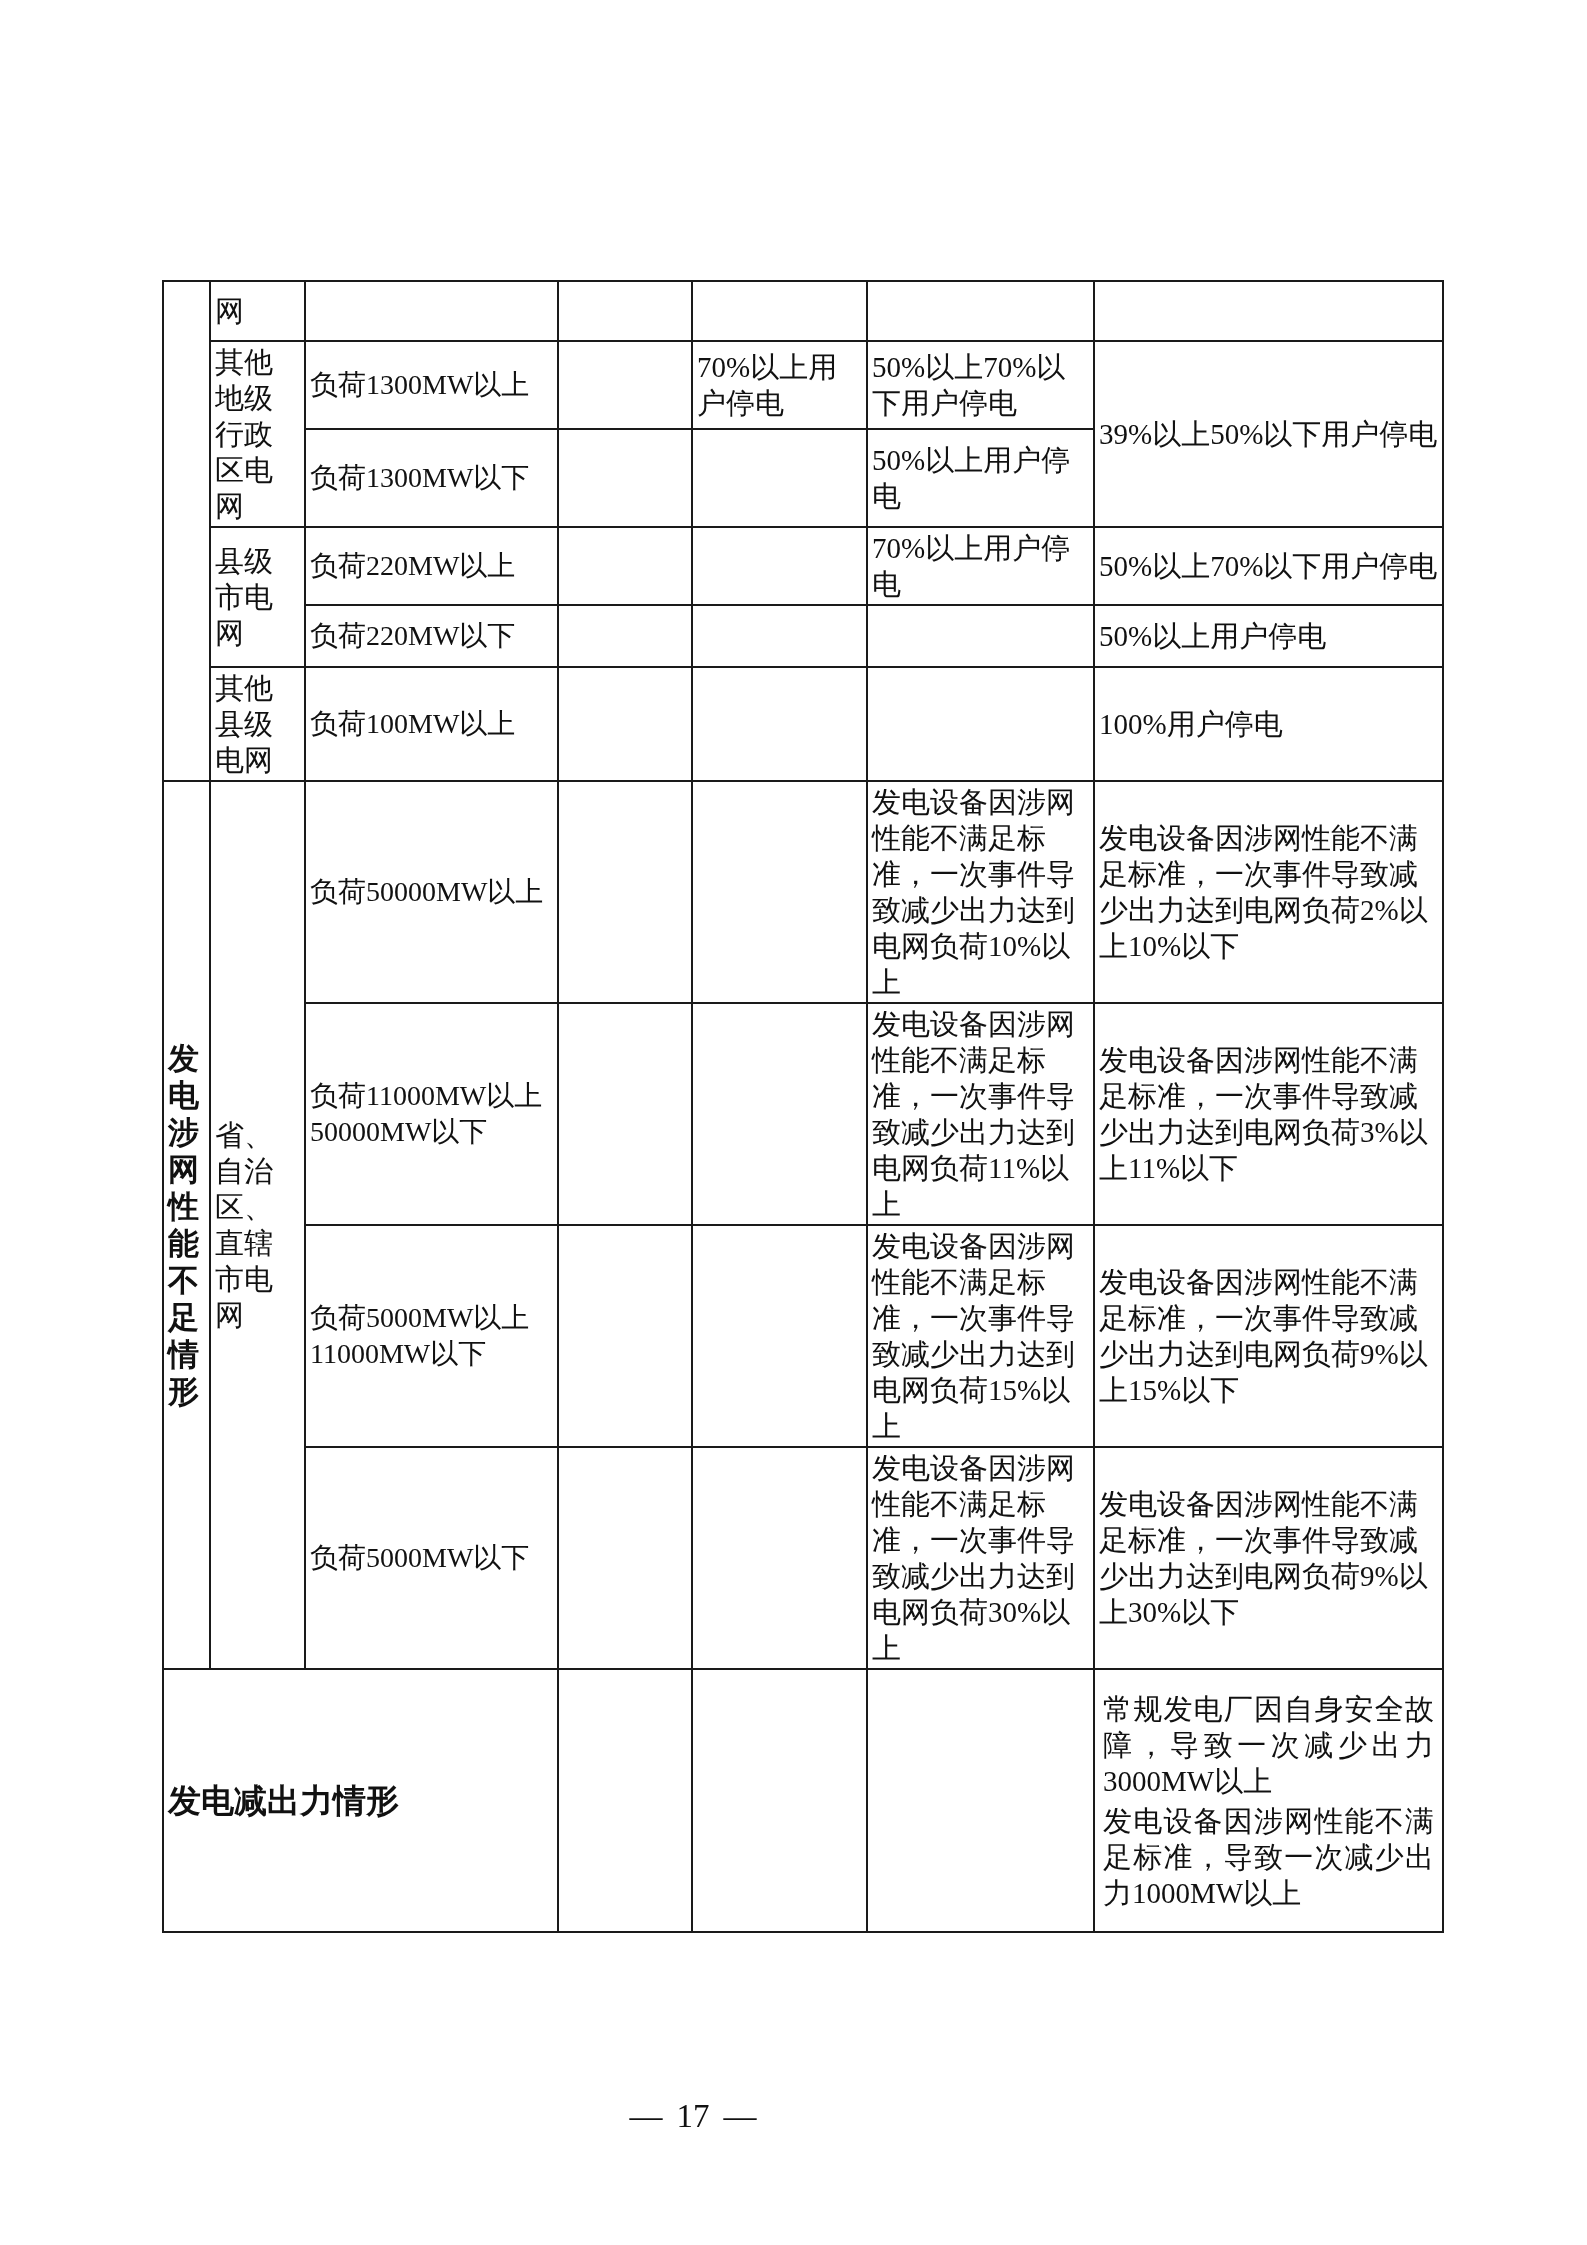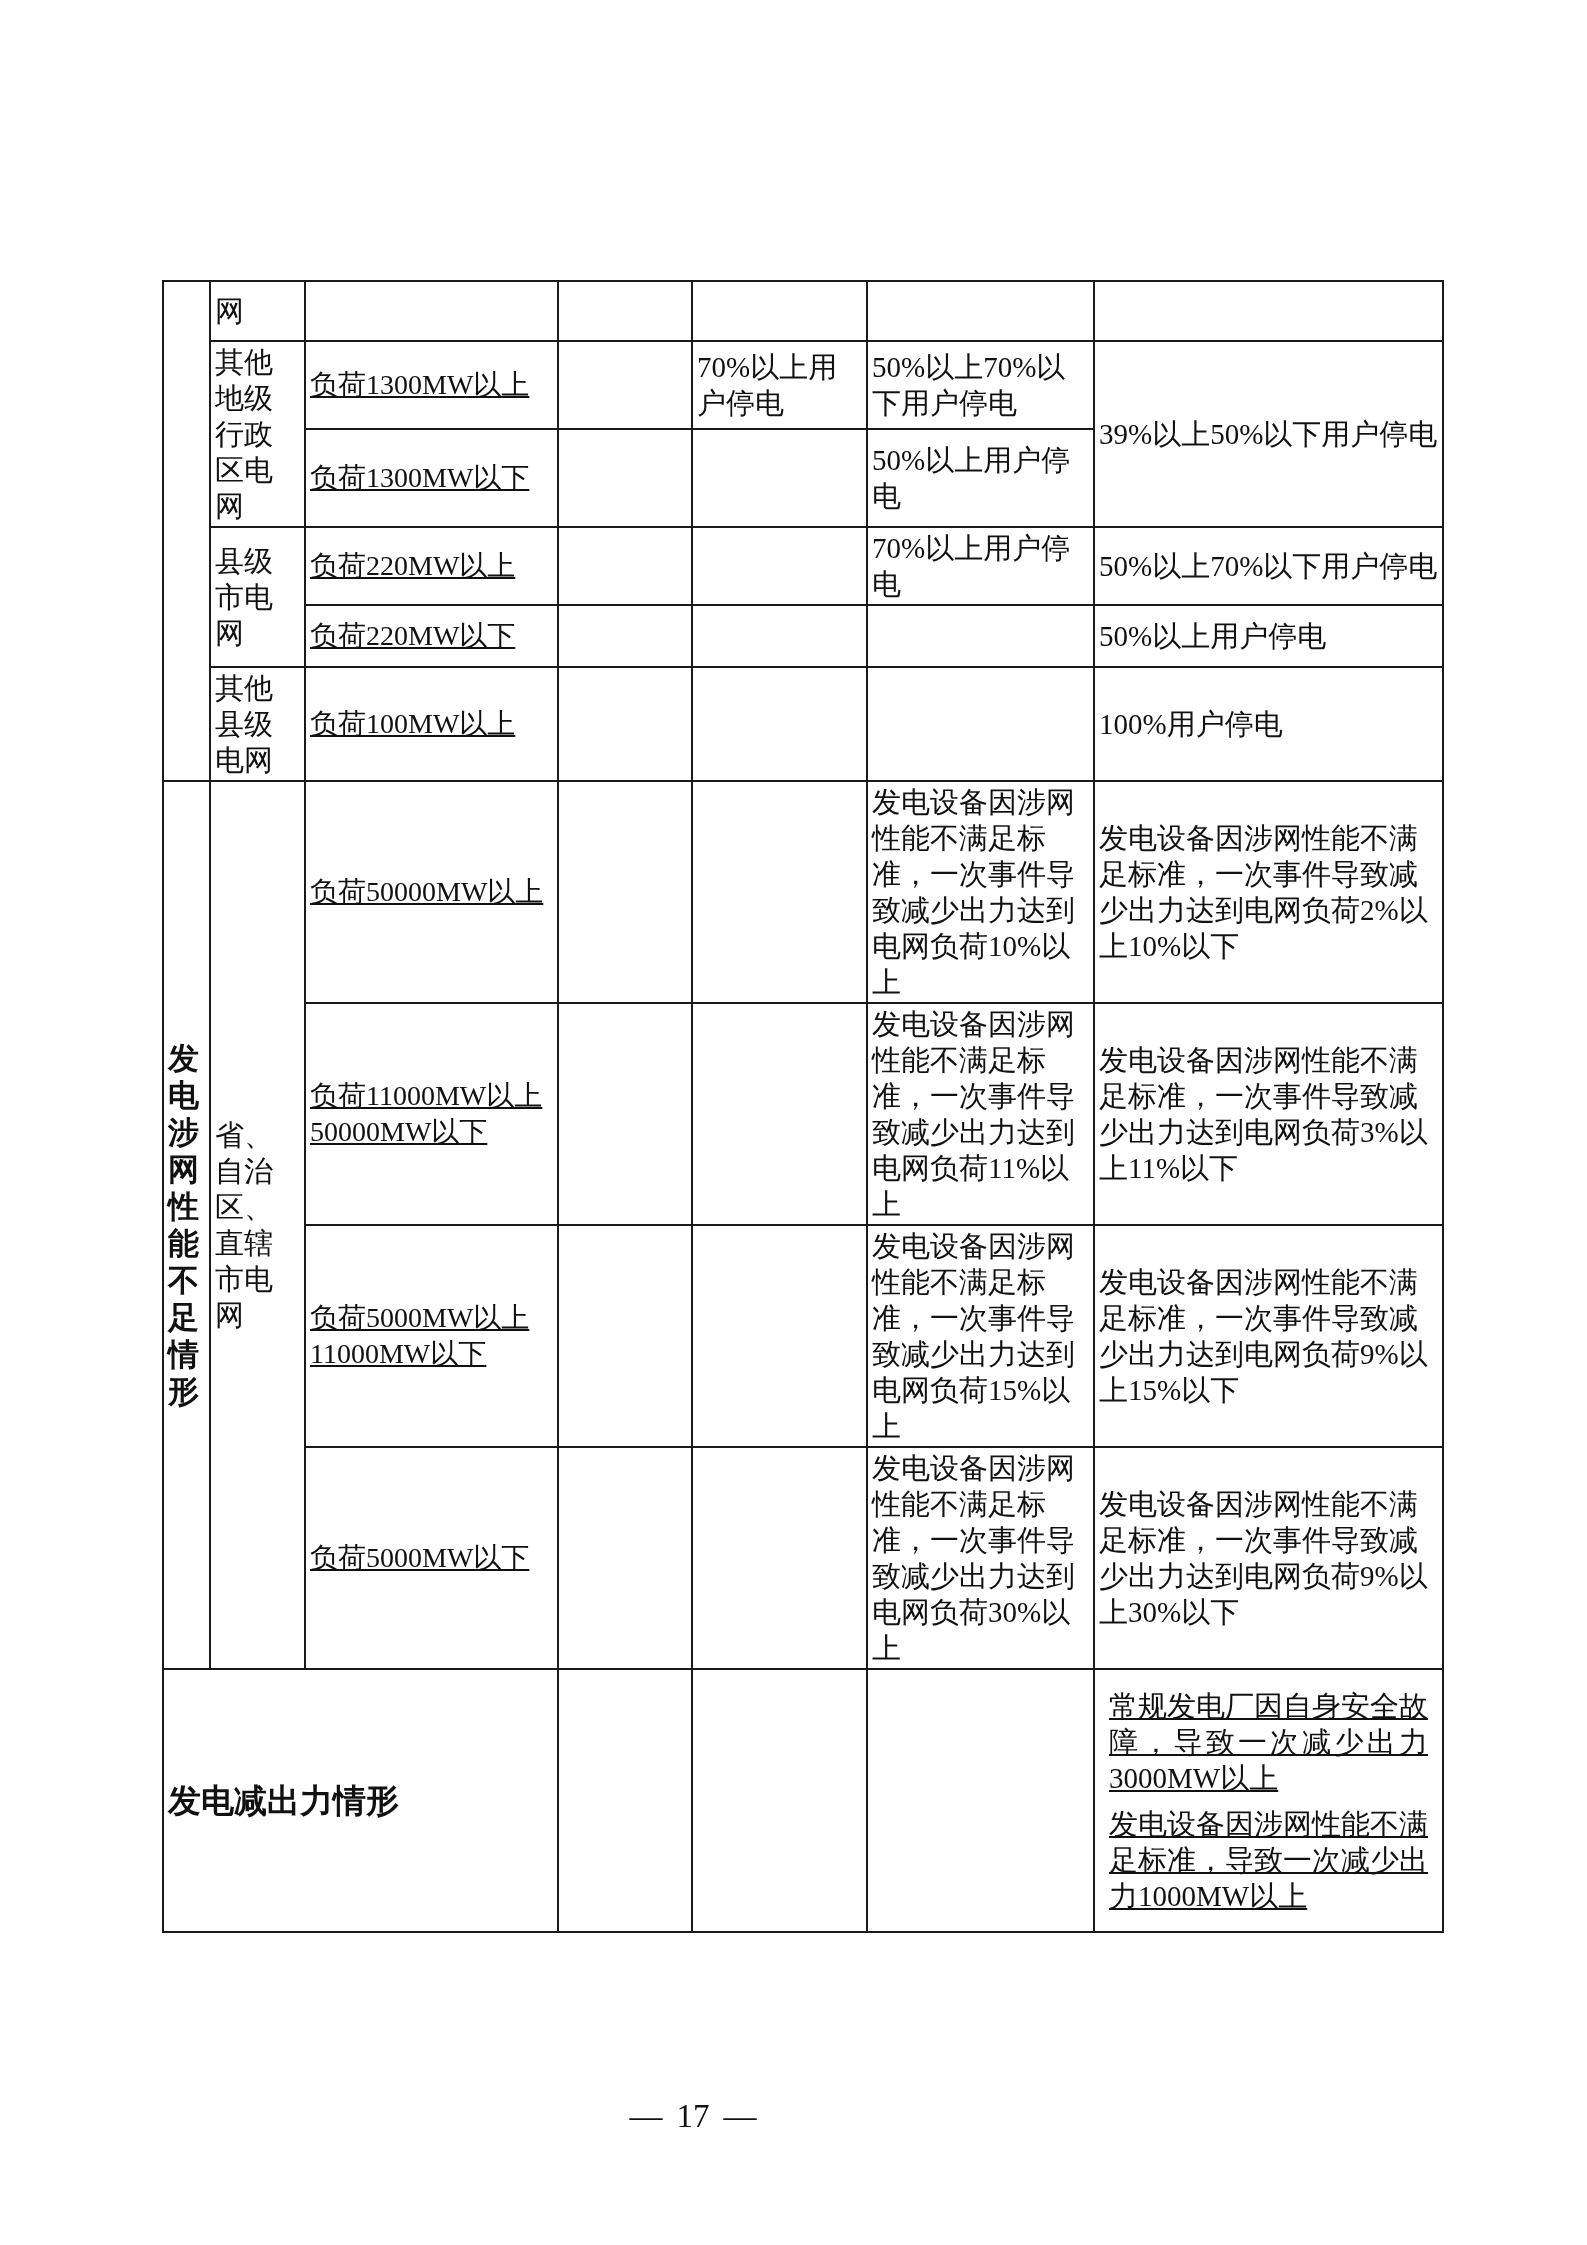--- a/index.html
+++ b/index.html
@@ -20,33 +20,33 @@
     overflow:hidden;
     text-align:left;
   }
   tr.rA{height:60px;} tr.rB{height:77px;} tr.rC{height:87px;margin-left:32px;}
   tr.rD{height:67px;} tr.rE{height:62px;} tr.rF{height:72px;}
   tr.rG{height:188px;} tr.rH{height:183px;} tr.rI{height:182px;}
   tr.rJ{height:187px;} tr.rK{height:263px;}
   td.tc{text-align:center;}
   td.tj{text-align:justify;}
   td.grid-label{text-align:center;word-break:break-all;padding:2px 1px;}
-  td.load-cell{font-size:28px;padding:2px 3px;text-decoration:underline;}
+  td.load-cell{font-size:28px;padding:2px 3px;}
   td.vertical-label{
     font-family:"Liberation Sans","DejaVu Sans",sans-serif;
     font-weight:bold;font-size:31px;line-height:37px;
     text-align:center;word-break:break-all;padding:0;
   }
   td.bold-label{
     font-family:"Liberation Sans","DejaVu Sans",sans-serif;
     font-weight:bold;font-size:33px;text-align:center;margin-left:32px;
   }
   .preline{white-space:pre-line;}
   td.longtext{text-align:justify;padding:2px 4px;}
-  td.longtext p{margin:10px;text-align:justify;text-decoration:underline;}
+  td.longtext p{margin:4px;text-align:justify;}
   .page-number{
     position:absolute;left:0;top:2098px;width:1386px;
     text-align:center;font-size:33px;color:#111111;
   }
   .page-number .num{margin:0 14px;}
 </style>
 </head>
 <body>
 
 <div class="doc-table-wrap">

